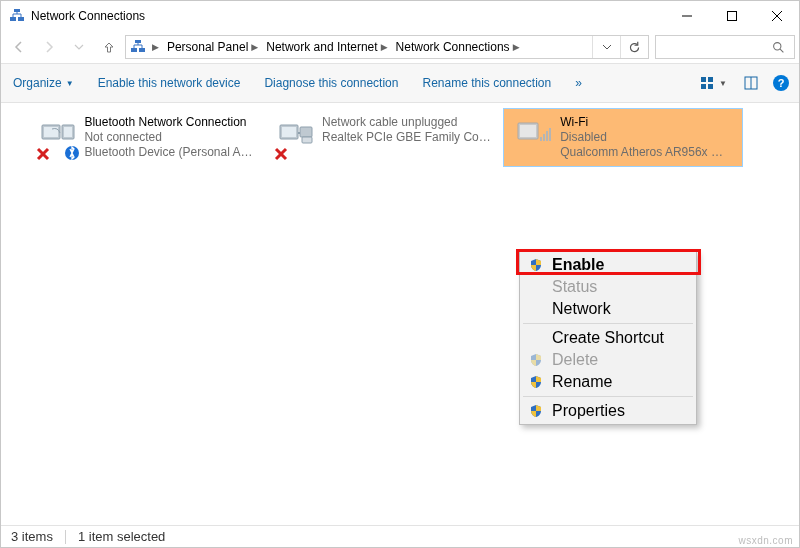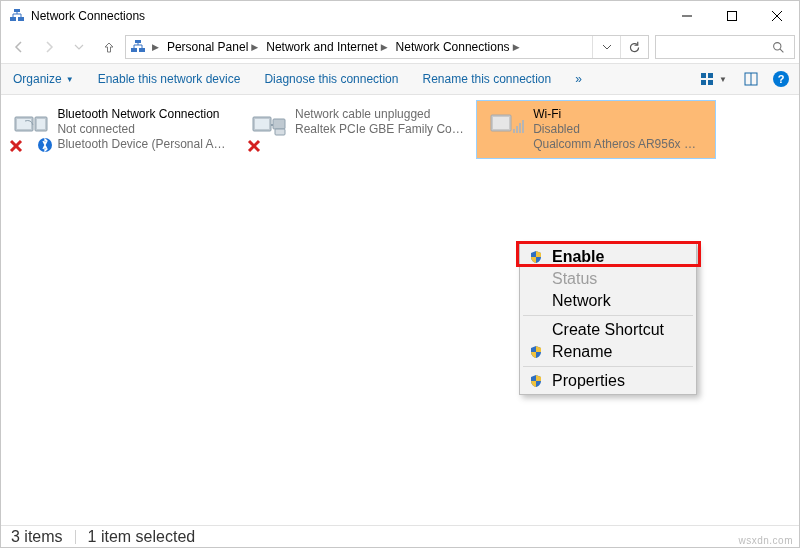--- a/index.html
+++ b/index.html
@@ -20,52 +20,52 @@
   .addrbox .appicon { width: 16px; height: 16px; }
   .crumb { display: flex; align-items: center; gap: 3px; color: #000; font-size: 12px; padding: 0 2px; white-space: nowrap; }
   .crumb .chev { color: #646464; font-size: 9px; }
   .addr-tail { display: flex; align-items: center; margin-left: auto; }
   .addr-drop, .refreshbtn { width: 28px; height: 22px; display:flex; align-items:center; justify-content:center; color:#555; border-left: 1px solid #e0e0e0; }
   .searchbox { width: 140px; height: 24px; border: 1px solid #cfcfcf; margin-left: 4px; display:flex; align-items:center; }
   .searchbox input { border:0; outline:0; width: 110px; font-size:12px; padding-left:6px; background:transparent; color:#777; }
   .searchbox .sicon { width:24px; display:flex; align-items:center; justify-content:center; color:#555; }
 
   
-  .toolbar { height: 32px; background: #f7f7f7; border-top: 1px solid #e3e3e3; border-bottom: 1px solid #e3e3e3; display:flex; align-items:center; padding: 0 10px; gap: 20px; }
+  .toolbar { height: 40px; background: #f7f7f7; border-top: 1px solid #e3e3e3; border-bottom: 1px solid #e3e3e3; display:flex; align-items:center; padding: 0 10px; gap: 20px; }
   .tool { color: #1667a5; font-size: 12px; padding: 4px 2px; display:flex; align-items:center; gap:4px; }
   .tool .dd { font-size: 8px; color:#1667a5; }
   .tool-right { margin-left: auto; display:flex; align-items:center; gap: 14px; }
   .viewpair { display:flex; align-items:center; gap:2px; }
   .mini-icon { width:16px; height:16px; display:flex; align-items:center; justify-content:center; color:#1667a5; }
   .mini-dd { font-size: 8px; color:#555; padding:0 2px; }
   .help { width:16px; height:16px; border-radius:50%; background:#0078d7; color:#fff; display:flex; align-items:center; justify-content:center; font-size:11px; font-weight:bold; }
 
   
-  .content { position: relative; height: calc(100% - 30px - 32px - 32px - 22px); padding-top: 6px; }
+  .content { position: relative; height: calc(100% - 30px - 32px - 32px - 22px); padding-top: 6px; padding-left: 27px; }
   .conn-grid { display: flex; }
   .conn { width: 238px; display:flex; gap:6px; padding: 6px 10px; }
   .conn.selected { background: #fdba74; outline: 1px solid #99d1ff; }
   .connicon { width: 44px; height: 44px; position:relative; display:flex; align-items:center; justify-content:center; }
   .connbody { display:flex; flex-direction:column; font-size:12px; line-height:15px; overflow:hidden; }
   .connname { color:#000; white-space:nowrap; overflow:hidden; text-overflow:ellipsis; }
   .connstatus { color: #6d6d6d; white-space:nowrap; overflow:hidden; text-overflow:ellipsis; }
   .conndev { color: #6d6d6d; white-space:nowrap; overflow:hidden; text-overflow:ellipsis; }
   .redx { position:absolute; left:-2px; bottom:-2px; width:14px; height:14px; }
   .bt-overlay { position:absolute; right:-2px; bottom:-2px; width:16px; height:16px; }
 
   
   .ctxmenu { position:absolute; left: 518px; top: 148px; width: 178px; background:#f2f2f2; border:1px solid #bdbdbd; box-shadow: 3px 3px 6px rgba(0,0,0,.25); padding: 2px; font-size:16px; }
   .ctxitem { height: 22px; display:flex; align-items:center; padding-left: 30px; position:relative; }
   .ctxitem.disabled { color:#9e9e9e; }
   .ctxicon { position:absolute; left:6px; width:16px; height:16px; display:flex; align-items:center; justify-content:center; }
   .ctxsep { height:1px; background:#d7d7d7; margin: 3px 1px; }
   .highlight-box { position:absolute; left: 515px; top: 146px; width: 185px; height: 26px; border: 3px solid #e11; pointer-events:none; }
 
   
-  .statusbar { position:absolute; bottom:0; left:0; right:0; height:22px; border-top:1px solid #e3e3e3; display:flex; align-items:center; padding-left:10px; gap:4px; font-size:16px; color:#333; }
+  .statusbar { position:absolute; bottom:0; left:0; right:0; height:22px; border-top:1px solid #e3e3e3; display:flex; align-items:center; padding-left:10px; gap:4px; font-size:13px; color:#333; }
   .statusbar .vsep { width:1px; height:14px; background:#d0d0d0; margin:0 8px; }
 
   .watermark { position:absolute; right:6px; bottom:1px; font-size:10px; color:#bdbdbd; letter-spacing:.5px; }
 
   svg { display:block; }
 </style>
 </head>
 <body>
 
 <div class="titlebar">
@@ -299,20 +299,30 @@
       <div class="ctxitem disabled">
         <span>Status</span>
       </div>
       <div class="ctxitem">
         <span>Network</span>
       </div>
       <div class="ctxsep"></div>
       <div class="ctxitem">
         <span>Create Shortcut</span>
       </div>
+      <div class="ctxitem disabled">
+        <span class="ctxicon">
+          <svg width="14" height="14" viewBox="0 0 14 14">
+    <path d="M7 1 L12 3 V7 C12 10 9.5 12.5 7 13 C4.5 12.5 2 10 2 7 V3 Z" fill="#9bb6d4"></path>
+    <path d="M7 1 L12 3 V7 L7 7 Z" fill="#e9dca6"></path>
+    <path d="M2 7 L7 7 L7 13 C4.5 12.5 2 10 2 7 Z" fill="#e9dca6"></path>
+  </svg>
+        </span>
+        <span>Delete</span>
+      </div>
       <div class="ctxitem">
         <span class="ctxicon">
           <svg width="14" height="14" viewBox="0 0 14 14">
     <path d="M7 1 L12 3 V7 C12 10 9.5 12.5 7 13 C4.5 12.5 2 10 2 7 V3 Z" fill="#2f6fc1"></path>
     <path d="M7 1 L12 3 V7 L7 7 Z" fill="#f0c23c"></path>
     <path d="M2 7 L7 7 L7 13 C4.5 12.5 2 10 2 7 Z" fill="#f0c23c"></path>
   </svg>
         </span>
         <span>Rename</span>
       </div>

